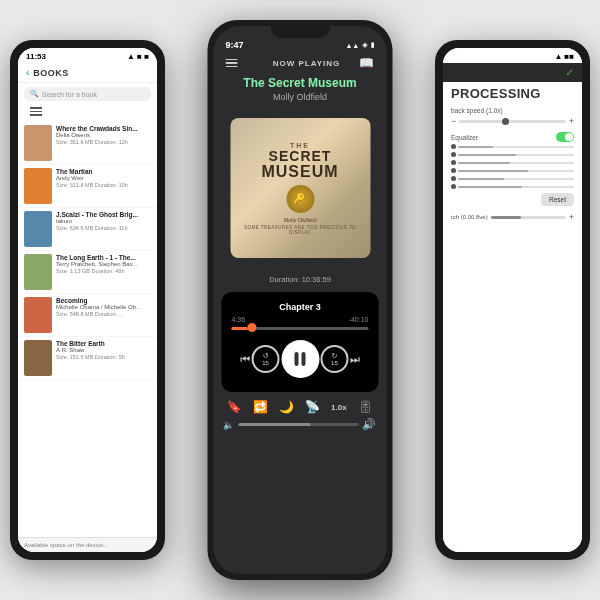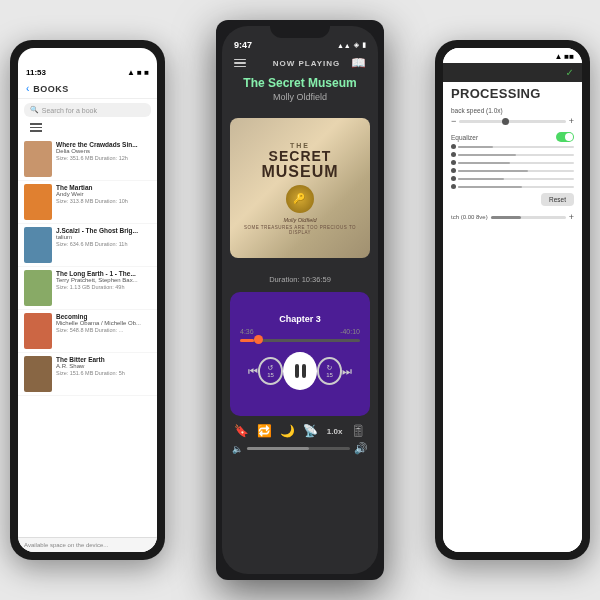--- a/index.html
+++ b/index.html
@@ -46,21 +46,20 @@
       flex-direction: column;
     }
     .left-status {
       background: #fff;
       padding: 4px 8px 2px;
       display: flex;
       justify-content: space-between;
       align-items: center;
       font-size: 8px;
       font-weight: 600;
-      margin-top: 16px;
     }
     .left-header {
       background: #fff;
       padding: 4px 8px;
       display: flex;
       align-items: center;
       border-bottom: 1px solid #eee;
     }
     .left-header .back-arrow {
       color: #007aff;
@@ -328,24 +327,24 @@
       font-size: 9px;
       color: #555;
     }
 
     
     .phone-center {
       position: absolute;
       left: 50%;
       transform: translateX(-50%);
       top: 20px;
-      width: 168px;
+      width: 185px;
       height: 560px;
       background: #1c1c1e;
-      border-radius: 12px;
+      border-radius: 30px;
       box-shadow: 0 12px 40px rgba(0,0,0,0.6);
       overflow: hidden;
       z-index: 2;
     }
     .phone-center .notch {
       position: absolute;
       top: 0;
       left: 50%;
       transform: translateX(-50%);
       width: 60px;
@@ -498,24 +497,24 @@
       padding: 4px 10px 2px;
       flex-shrink: 0;
     }
     .duration-line {
       font-size: 7.5px;
       color: #aaa;
       line-height: 1.6;
     }
 
     .chapter-section {
-      background: #4c1d95;
+      background: #000000;
       margin: 4px 8px;
       border-radius: 10px;
-      padding: 22px 10px;
+      padding: 10px 10px;
       flex-shrink: 0;
     }
     .chapter-title {
       text-align: center;
       font-size: 9px;
       font-weight: 600;
       color: #fff;
       margin-bottom: 4px;
     }
     .time-row {

